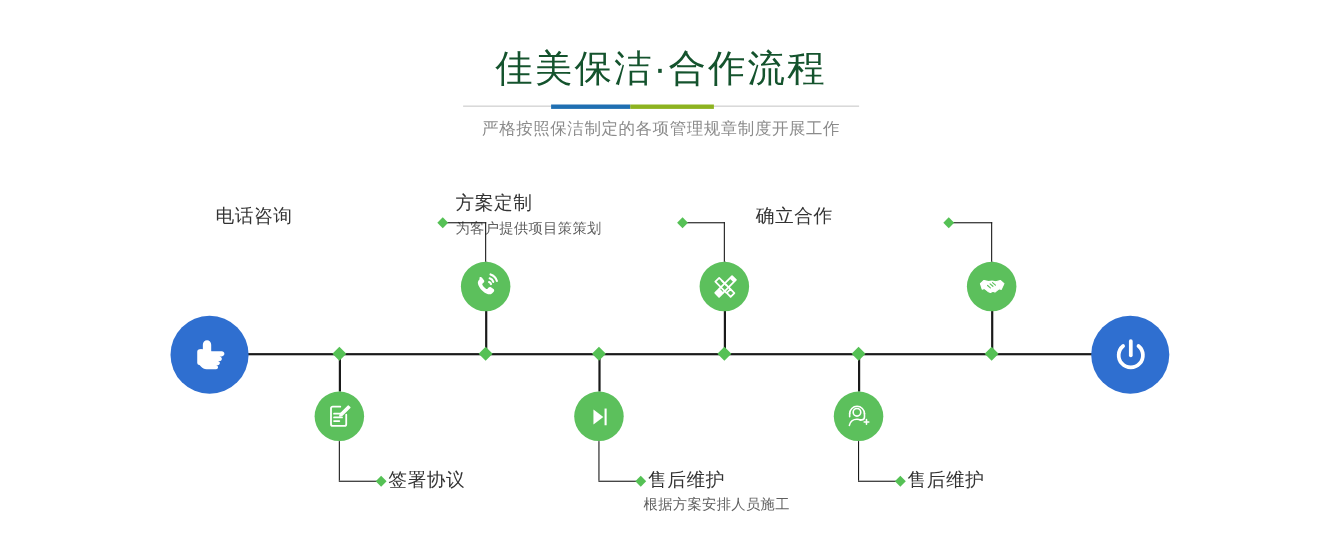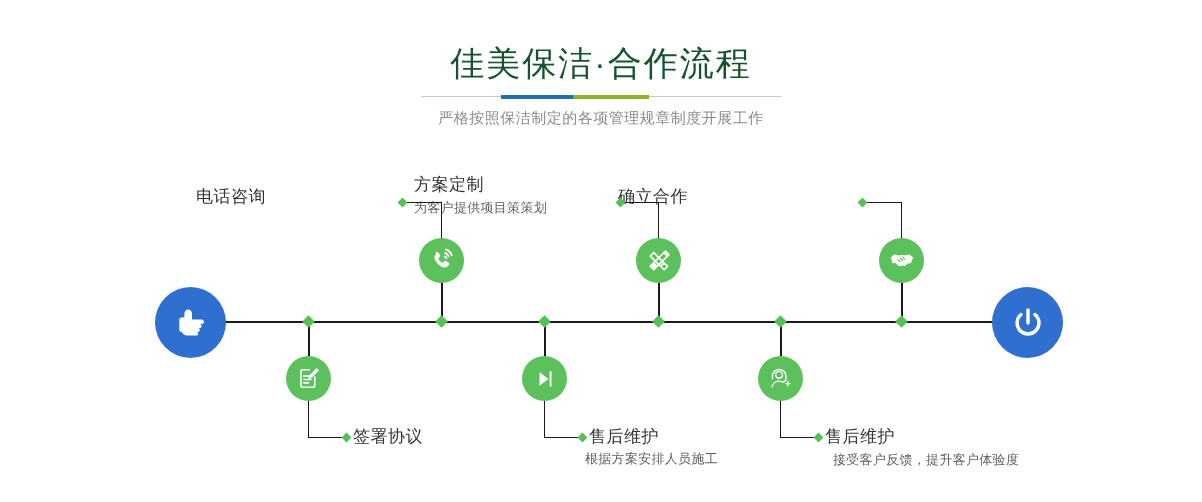--- a/index.html
+++ b/index.html
@@ -294,21 +294,21 @@
   <div class="stem" style="left:901px; top:238px; height:84px;"></div>
   <div class="diamond" style="left:897px; top:317px;"></div>
   <div class="node-icon" style="left:879px; top:238px;">
     <span>
       <svg width="26" height="26" viewBox="0 0 28 28" fill="none" stroke="#ffffff" stroke-width="1.5" stroke-linejoin="round" stroke-linecap="round">
         <path d="M2.5 10.6l3.4-3.1 4.6 1.1 3.4-.5 3.6.6 4.4-1.2 3.6 3.1-2.6 5.6-2.2-.6-4 3.3-2.1-.9-2.3 1.3-2.4-1.1-3.6-2.9-2.1.7-1.7-5.4z" fill="#ffffff" stroke="#ffffff" stroke-width="1.1"></path>
         <path d="M9.5 12.4l2.7 2.3M11.9 10.8l2.8 2.4M14.3 9.6l2.9 2.5" stroke="#5cc05c" stroke-width="1.1"></path>
       </svg>
     </span>
   </div>
-  <div class="label-block right-align" style="left:618px; top:186px; width:200px;">
+  <div class="label-block right-align" style="left:687px; top:186px; width:200px;">
     <div class="lb-title">确立合作</div>
   </div>
 
   <div class="diamond" style="left:776px; top:317px;"></div>
   <div class="stem" style="left:780px; top:322px; height:34px;"></div>
   <div class="node-icon" style="left:758px; top:356px;">
     <span>
       <svg width="25" height="25" viewBox="0 0 26 26" fill="none" stroke="#ffffff" stroke-width="1.5" stroke-linecap="round">
         <circle cx="11.5" cy="9.2" r="3.6"></circle>
         <path d="M4.6 10.5a7 7 0 0 1 14 0"></path>
@@ -317,16 +317,15 @@
         <line x1="18.3" y1="18.3" x2="22.7" y2="18.3"></line>
         <line x1="20.5" y1="16.1" x2="20.5" y2="20.5"></line>
       </svg>
     </span>
   </div>
   <div class="leader-v" style="left:780px; top:401px; height:36px;"></div>
   <div class="leader-h" style="left:780px; top:437px; width:38px;"></div>
   <div class="diamond small" style="left:815px; top:434px;"></div>
   <div class="label-block left-align" style="left:825px; top:426px; width:260px;">
     <div class="lb-title">售后维护</div>
-    <div class="lb-desc" style="margin-left:8px;">接受客户反馈，提升客户体验度</div>
   </div>
 
 </div>
 
 </body></html>

